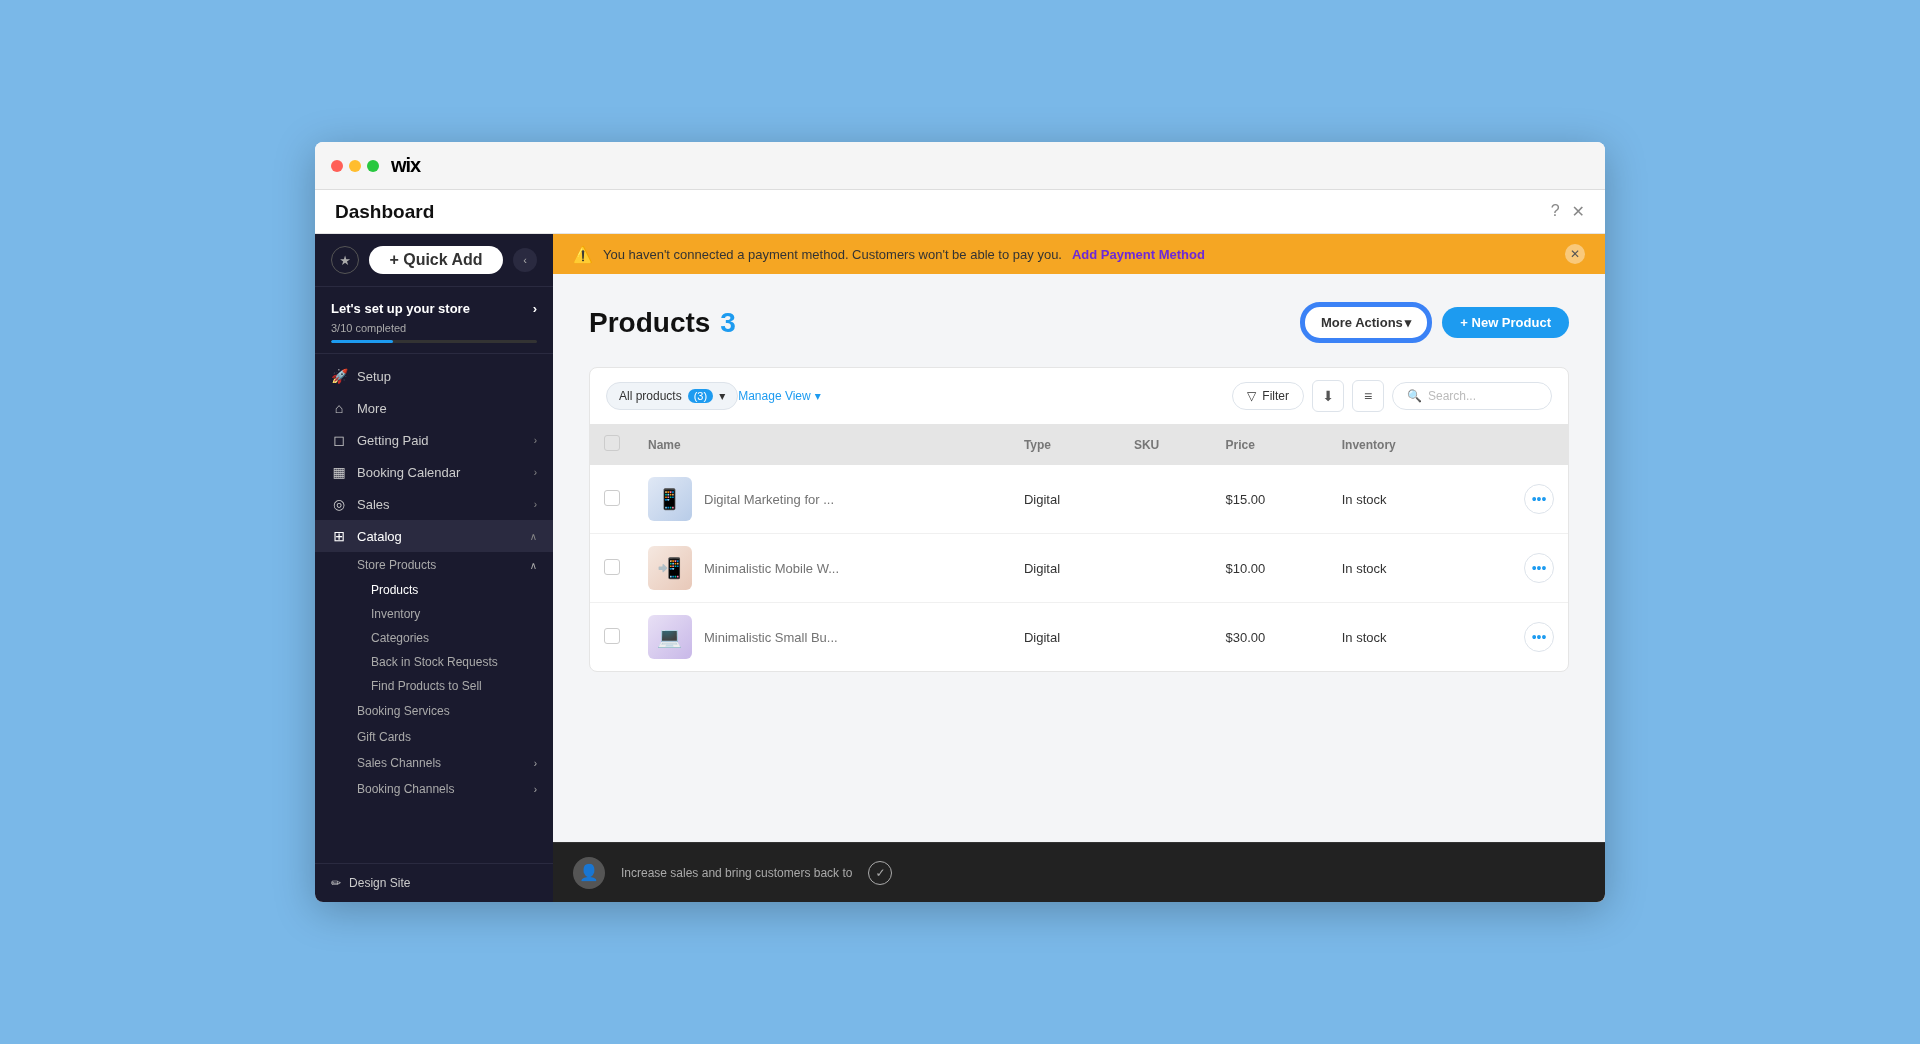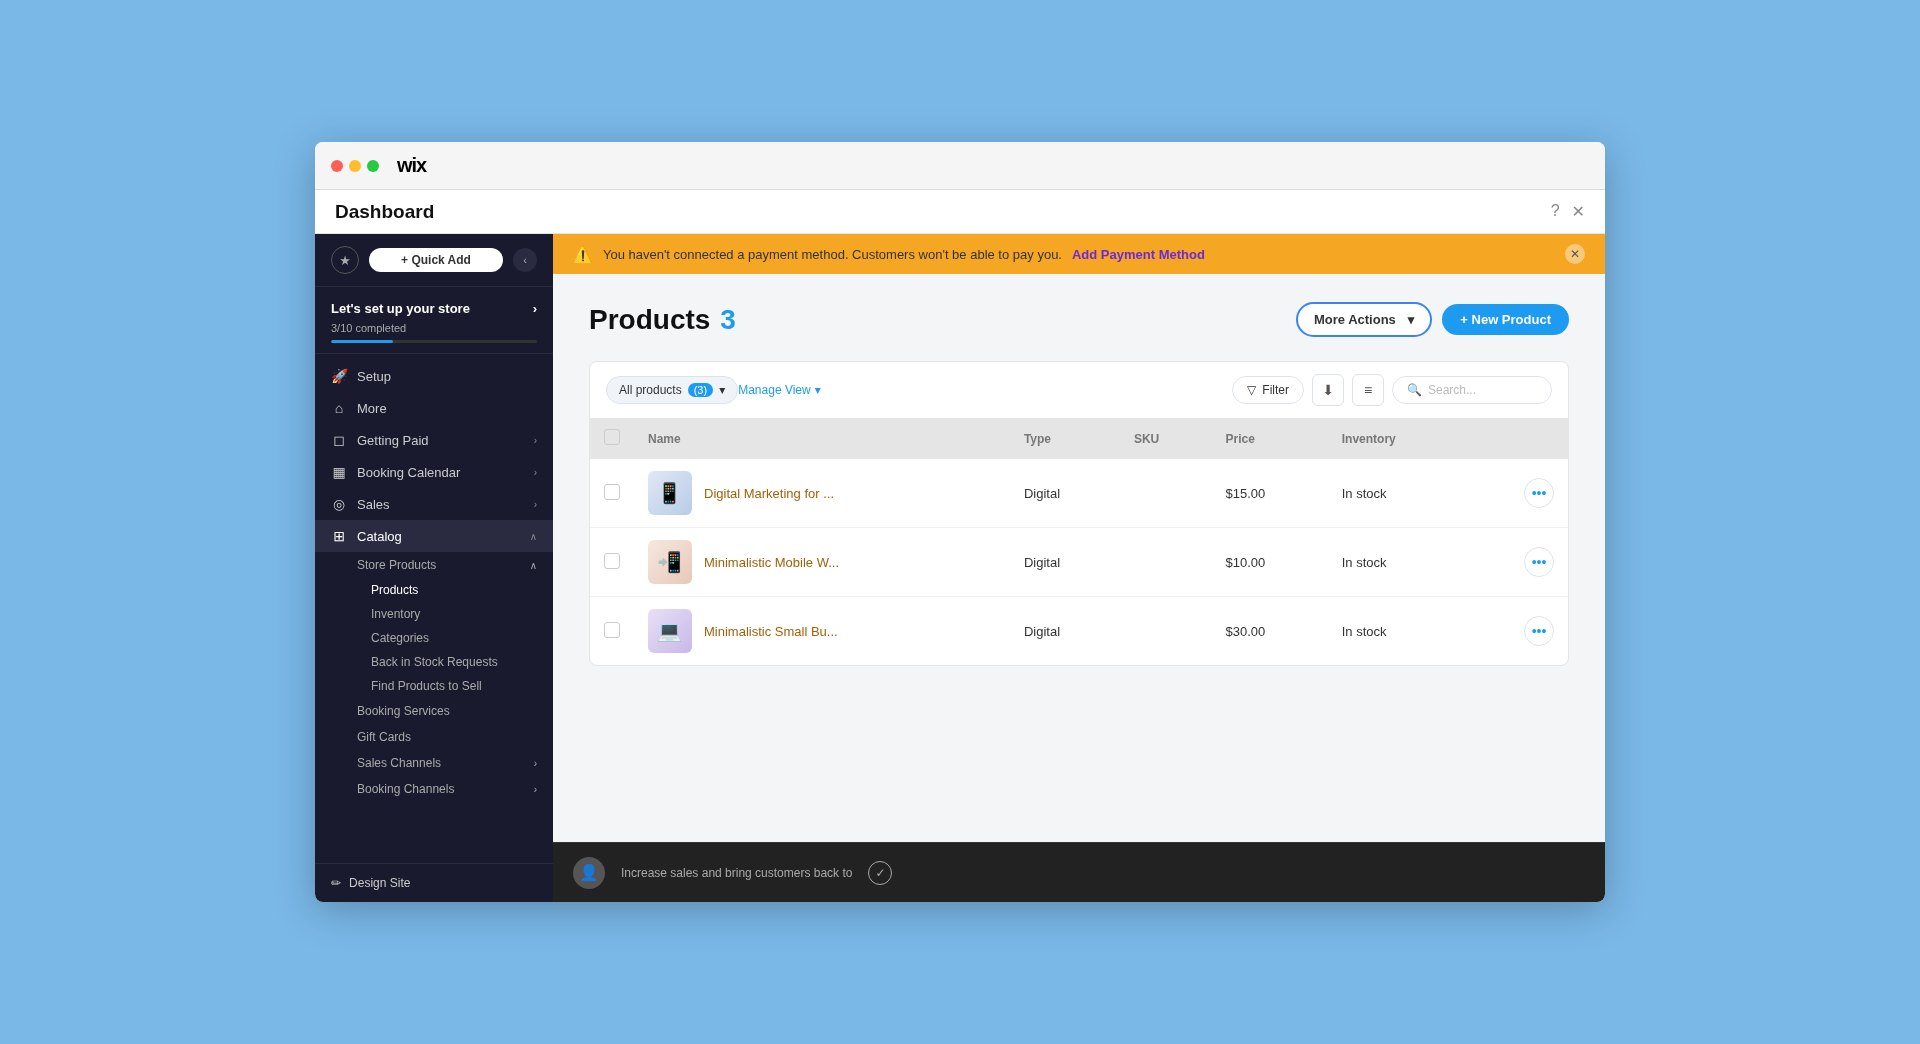--- a/index.html
+++ b/index.html
@@ -26,21 +26,21 @@
     }
 
     
     .browser-topbar {
       height: 48px;
       background: #f5f5f5;
       border-bottom: 1px solid #ddd;
       display: flex;
       align-items: center;
       padding: 0 16px;
-      gap: 18px;
+      gap: 12px;
       flex-shrink: 0;
     }
     .browser-dots {
       display: flex; gap: 6px;
     }
     .browser-dot {
       width: 12px; height: 12px; border-radius: 50%;
     }
     .dot-red { background: #ff5f57; }
     .dot-yellow { background: #ffbd2e; }
@@ -130,21 +130,21 @@
       color: #aaa;
       flex-shrink: 0;
     }
     .quick-add-btn {
       flex: 1;
       background: #fff;
       color: #333;
       border: none;
       border-radius: 20px;
       padding: 5px 12px;
-      font-size: 12px;
+      font-size: 16px;
       font-weight: 600;
       cursor: pointer;
       text-align: center;
     }
     .sidebar-collapse-btn {
       width: 24px; height: 24px;
       background: #2a2a40;
       border-radius: 50%;
       display: flex; align-items: center; justify-content: center;
       color: #aaa;
@@ -306,30 +306,30 @@
       color: #1d9bf0;
     }
     .header-actions {
       margin-left: auto;
       display: flex;
       gap: 10px;
       align-items: center;
     }
     .more-actions-btn {
       background: #fff;
-      border: 2px solid #3b82f6;
+      border: 5px solid #3b82f6;
       border-radius: 20px;
       padding: 8px 16px;
       font-size: 13px;
       font-weight: 600;
       color: #333;
       cursor: pointer;
       display: flex;
       align-items: center;
-      gap: 12px;
+      gap: 2px;
     }
     .new-product-btn {
       background: #1d9bf0;
       border: none;
       border-radius: 20px;
       padding: 8px 18px;
       font-size: 13px;
       font-weight: 600;
       color: #fff;
       cursor: pointer;
@@ -460,21 +460,21 @@
       overflow: hidden;
       display: flex; align-items: center; justify-content: center;
     }
     .product-name-cell {
       display: flex;
       align-items: center;
       gap: 12px;
     }
     .product-name-text {
       font-size: 13px;
-      color: #a16207;
+      color: #737373;
     }
 
     .type-badge { font-size: 13px; color: #555; }
     .sku-cell { font-size: 13px; color: #999; }
     .price-cell { font-size: 13px; color: #333; font-weight: 500; }
     .inventory-cell {
       font-size: 13px;
       color: #2d9e5f;
     }
 

